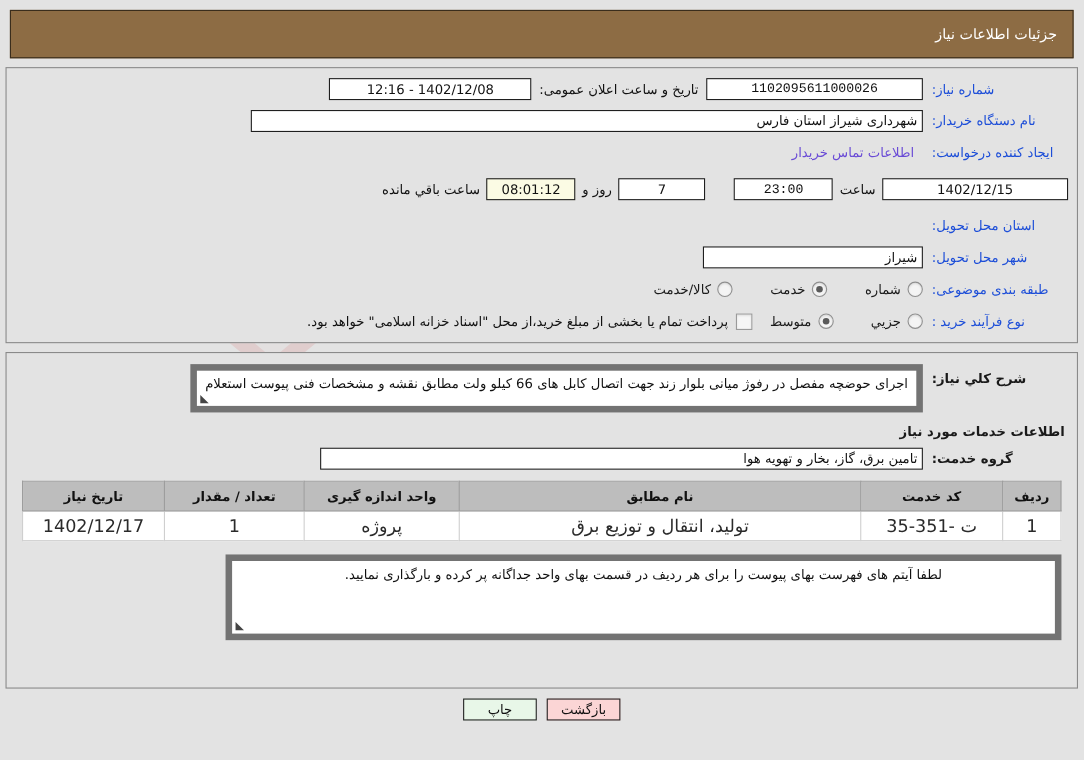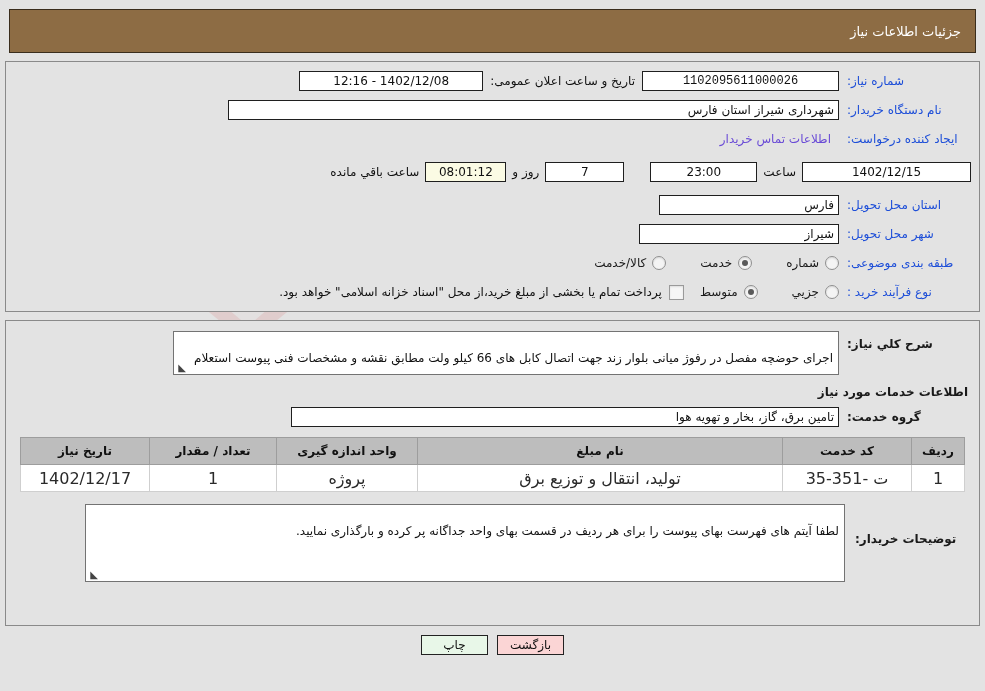--- a/index.html
+++ b/index.html
@@ -132,21 +132,21 @@
     white-space: nowrap;
   }
   .inp.center { text-align: center; }
   .inp.highlight { background: #fbfbe4; }
 
   .w-need-no   { width: 197px; font-family: Liberation Mono, monospace; }
   .w-org       { width: 611px; }
   .w-creator   { width: 470px; }
   .w-pubdate   { width: 184px; }
   .w-deadline  { width: 169px; }
-  .w-time      { width: 107px; }
+  .w-time      { width: 90px; font-family: Liberation Mono, monospace; }
   .w-days      { width: 79px; }
   .w-remaining { width: 81px; }
   .w-province  { width: 180px; }
   .w-city      { width: 200px; }
 
   .small-lbl {
     font-size: 12px;
     color: #111;
     padding: 0 6px;
     white-space: nowrap;
@@ -226,28 +226,28 @@
     width: 132px;
     flex: 0 0 132px;
     text-align: left;
     padding-left: 8px;
     font-size: 12px;
     font-weight: bold;
     padding-top: 6px;
     box-sizing: border-box;
   }
   .textarea {
-    border: 1px solid #737373;
+    border: 6px solid #737373;
     background: #ffffff;
     font-size: 12px;
     color: #111;
-    padding: 17px 5px;
+    padding: 3px 5px;
     line-height: 1.55;
     box-sizing: border-box;
-    text-align: right;
+    text-align: center;
     position: relative;
     overflow: hidden;
   }
   .textarea .resizer {
     position: absolute;
     left: 2px;
     bottom: 1px;
     width: 10px; height: 10px;
     color: #444;
     font-size: 10px;
@@ -397,21 +397,20 @@
         <span class="small-lbl">ساعت</span>
         <div class="inp center w-time">23:00</div>
         <div class="inp center w-days" style="margin-right:26px;">7</div>
         <span class="small-lbl">روز و</span>
         <div class="inp center highlight w-remaining">08:01:12</div>
         <span class="small-lbl">ساعت باقي مانده</span>
       </div>
 
       <div class="frow">
         <span class="lbl">استان محل تحویل:</span>
-        <div class="inp w-province">فارس</div>
       </div>
 
       <div class="frow">
         <span class="lbl">شهر محل تحویل:</span>
         <div class="inp w-city">شیراز</div>
       </div>
 
       <div class="frow">
         <span class="lbl">طبقه بندی موضوعی:</span>
         <div class="radio-group">
@@ -468,41 +467,40 @@
         <span class="grp-lbl">گروه خدمت:</span>
         <div class="inp w-group">تامین برق، گاز، بخار و تهویه هوا</div>
       </div>
 
       <div class="tbl-wrap">
         <table class="data">
           <thead>
             <tr>
               <th class="col-radif">ردیف</th>
               <th class="col-code">کد خدمت</th>
-              <th class="col-name">نام مبلغ</th>
+              <th class="col-name">نام مطابق</th>
               <th class="col-unit">واحد اندازه گیری</th>
               <th class="col-qty">تعداد / مقدار</th>
               <th class="col-date">تاریخ نیاز</th>
             </tr>
           </thead>
           <tbody>
             <tr>
               <td>1</td>
               <td>ت -351-35</td>
               <td>تولید، انتقال و توزیع برق</td>
               <td>پروژه</td>
               <td>1</td>
               <td>1402/12/17</td>
             </tr>
           </tbody>
         </table>
       </div>
 
       <div class="buyer-row">
-        <span class="buyer-lbl">توضیحات خریدار:</span>
         <div class="textarea ta-buyer">
           <span>لطفا آیتم های فهرست بهای پیوست را برای هر ردیف در قسمت بهای واحد جداگانه پر کرده و بارگذاری نمایید.</span>
           <span class="resizer">◣</span>
         </div>
       </div>
 
     </div>
   </div>
 
   <div class="footer">

